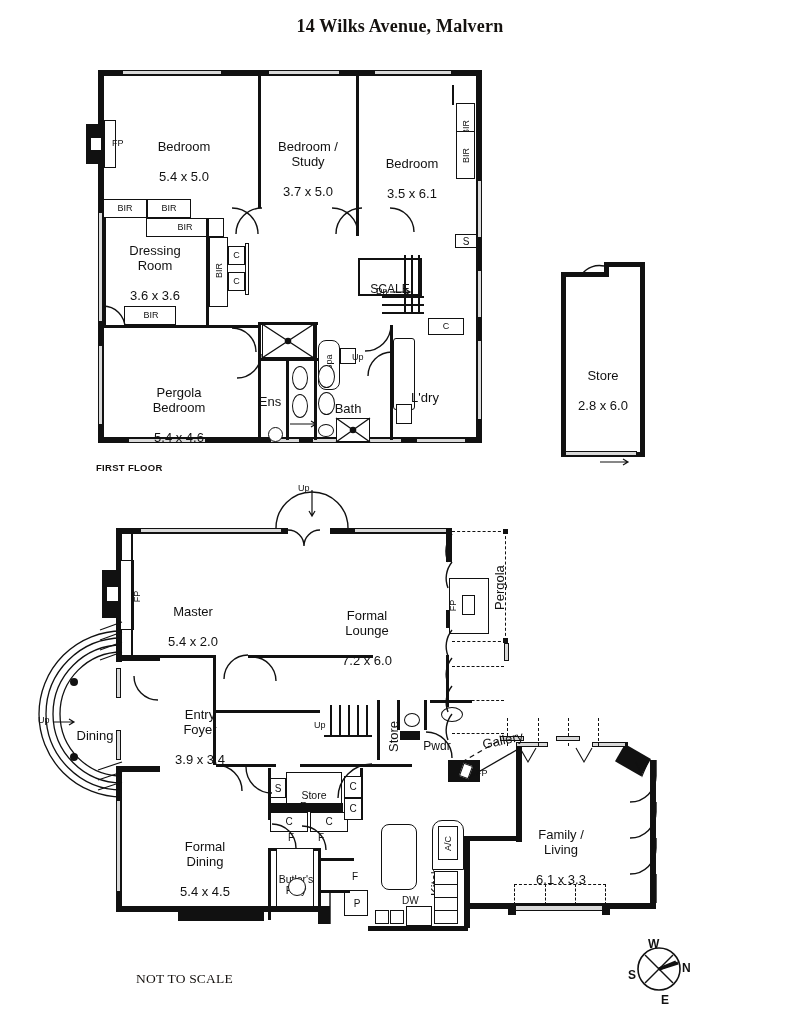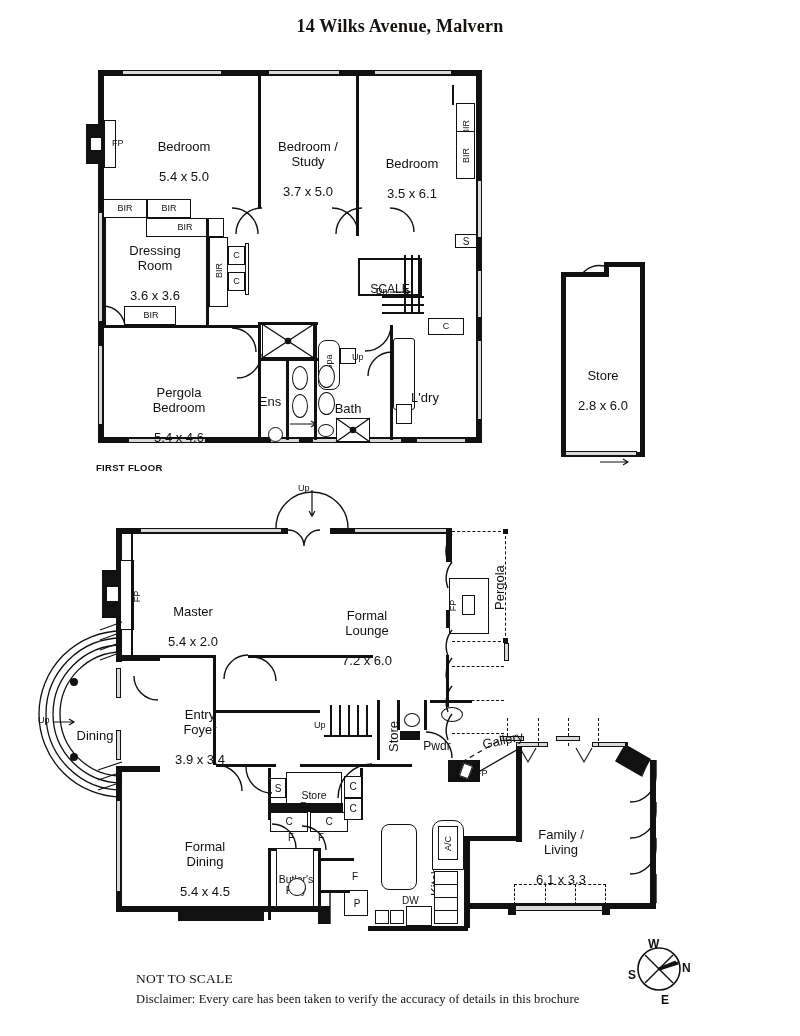--- a/index.html
+++ b/index.html
@@ -524,15 +524,14 @@
       <path d="M659,969 L676,962" stroke="#111" stroke-width="3"></path>
     </g>
   </svg>
 
   <div class="tag b" style="left:648px;top:938px;font-size:12px;font-weight:bold;">W</div>
   <div class="tag b" style="left:682px;top:962px;font-size:12px;font-weight:bold;">N</div>
   <div class="tag b" style="left:661px;top:994px;font-size:12px;font-weight:bold;">E</div>
   <div class="tag b" style="left:628px;top:969px;font-size:12px;font-weight:bold;">S</div>
 
   <div class="notscale" style="left:136px;top:971px;">NOT TO SCALE</div>
-  <div class="disclaimer" style="left:136px;top:992px;">Disclaimer: Every care has been taken to verify the accuracy of details in this brochure</div>
 
 </div>
 
 </body></html>

